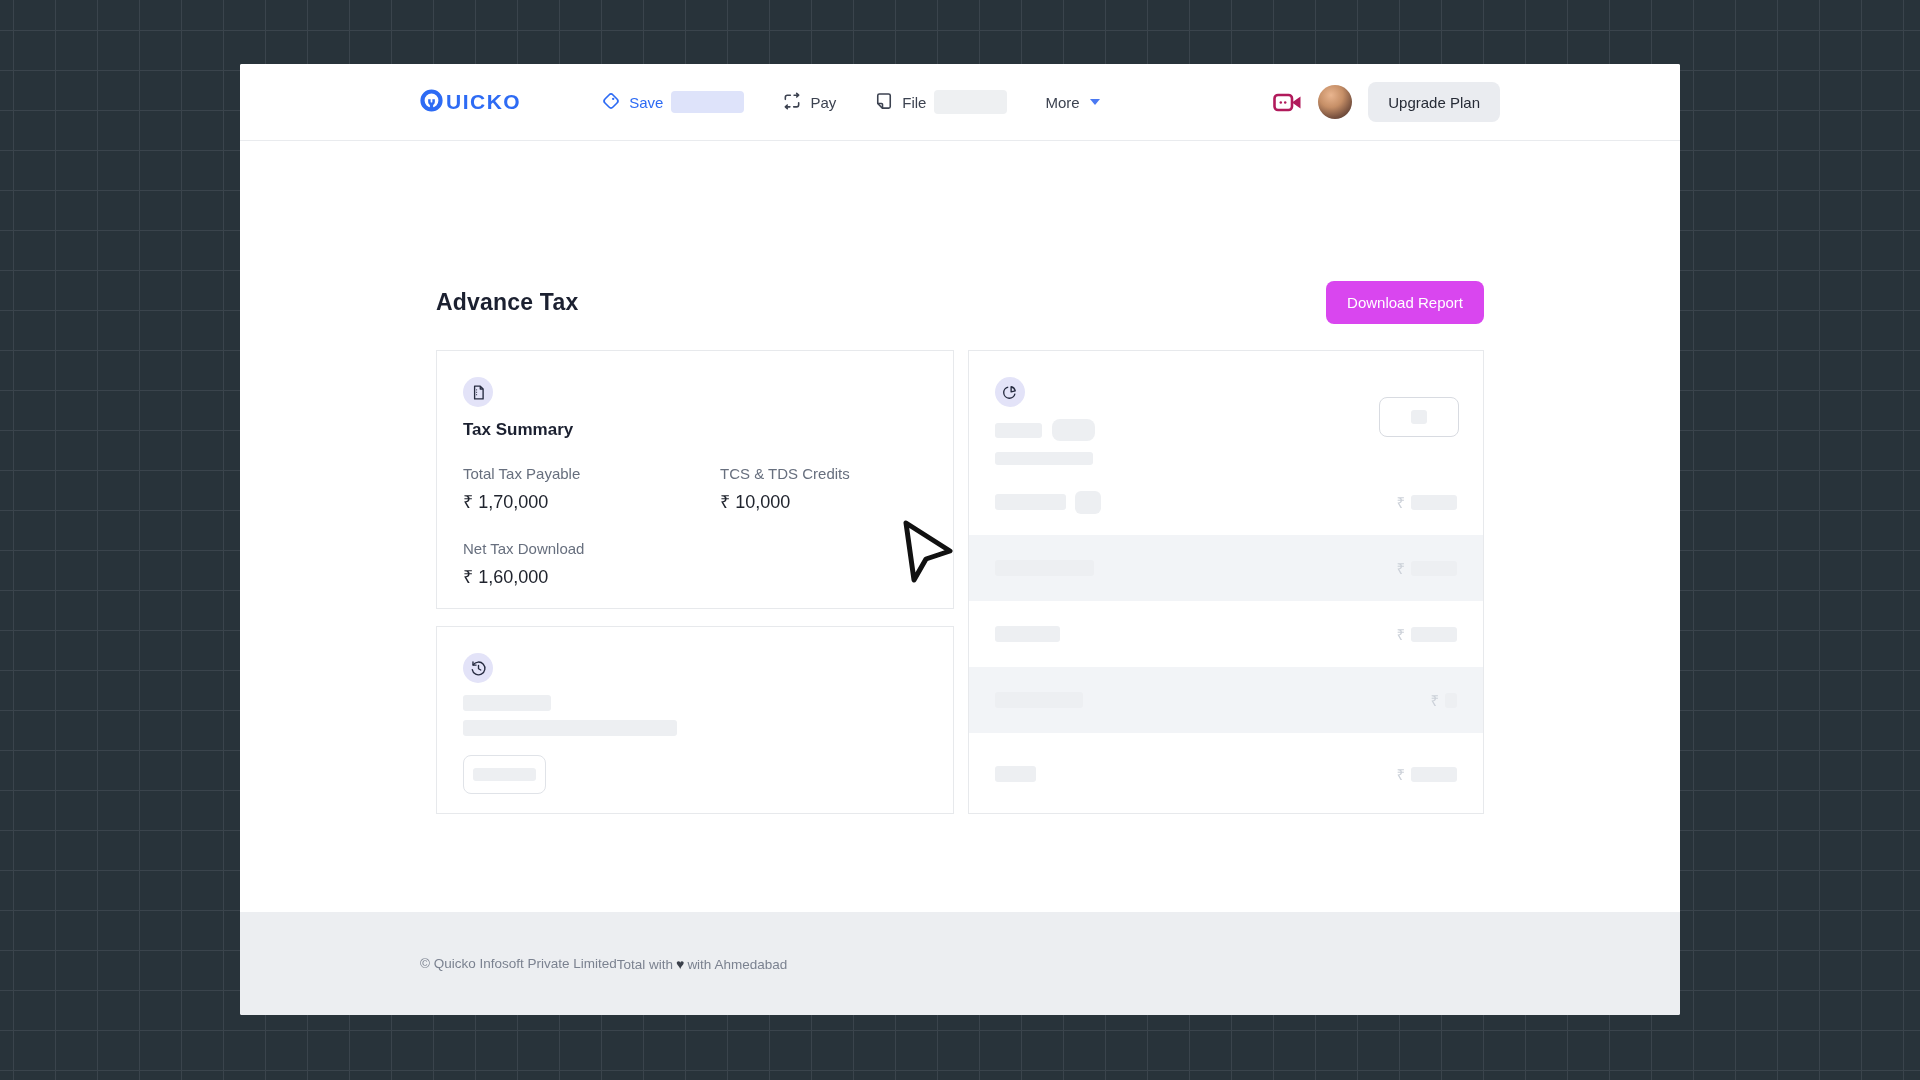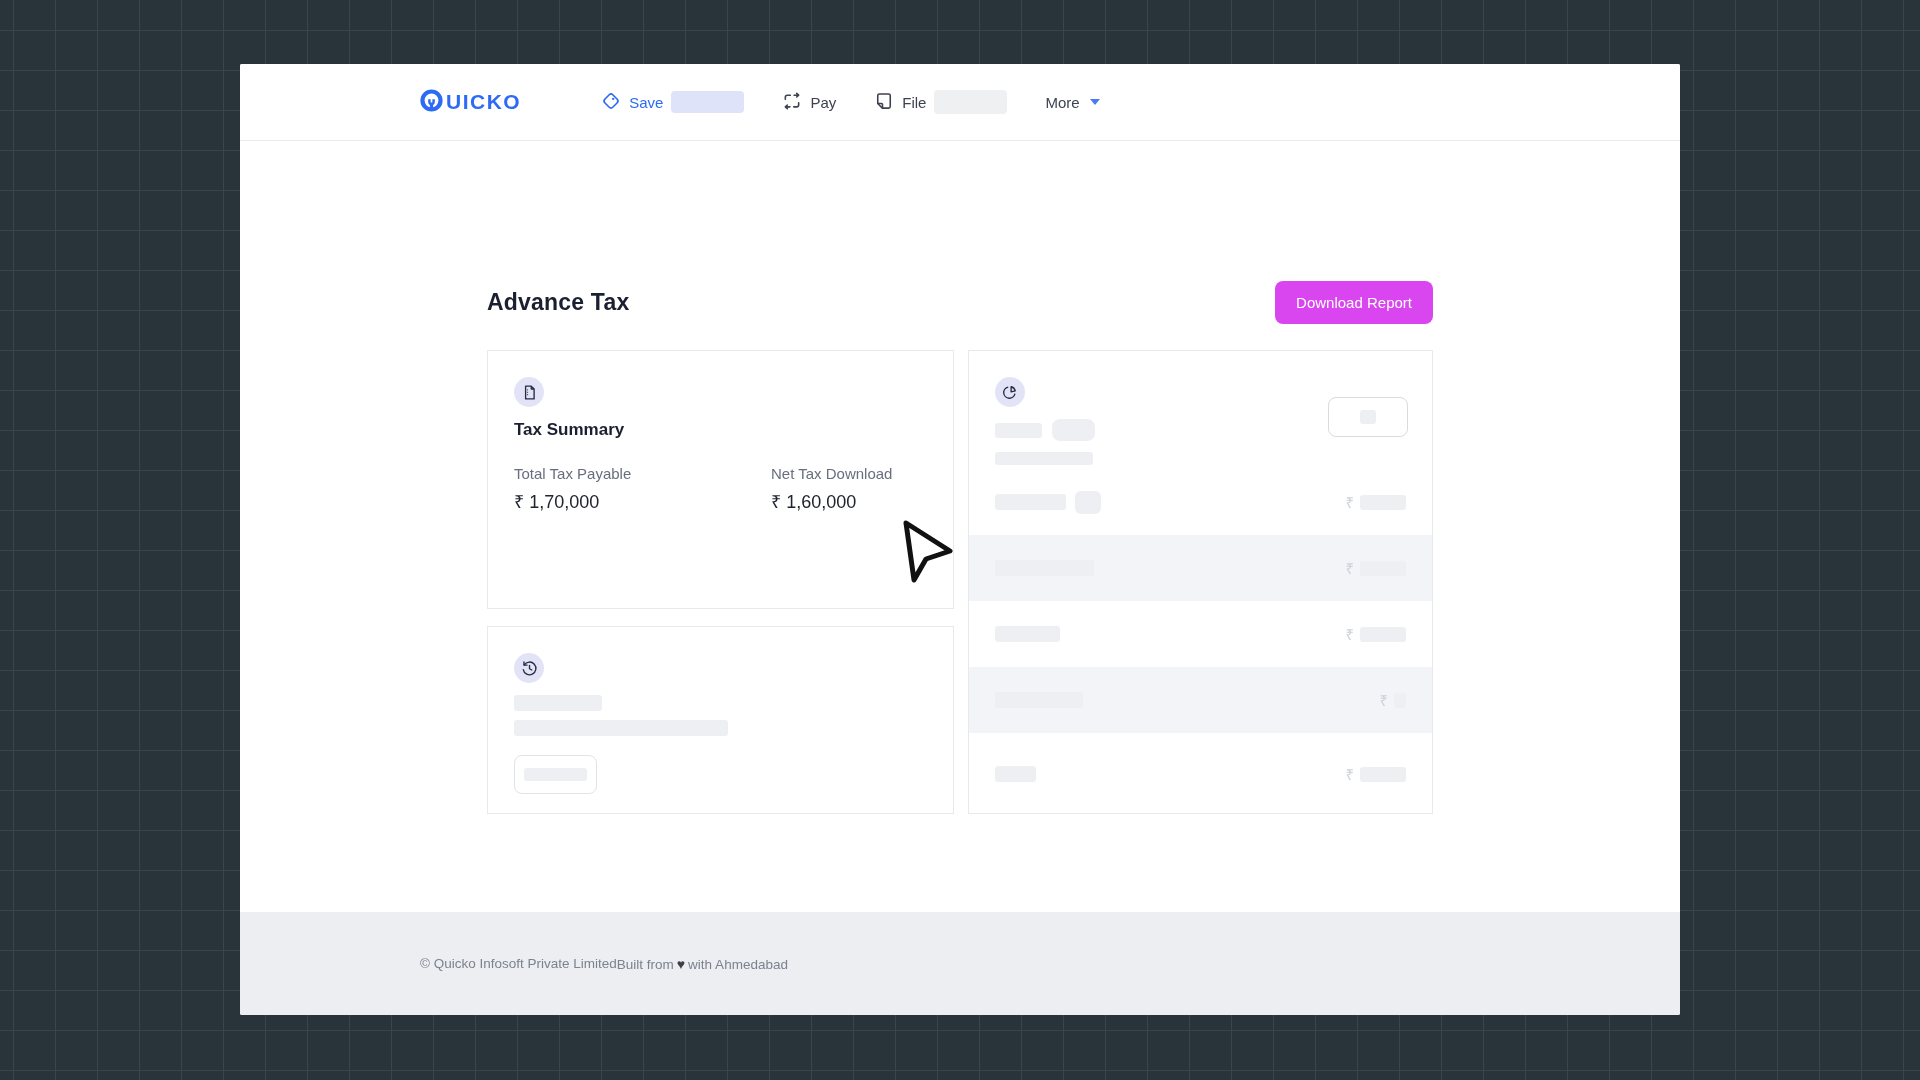--- a/index.html
+++ b/index.html
@@ -34,21 +34,21 @@
   .avatar {
     width:34px; height:34px; border-radius:50%;
     background:radial-gradient(circle at 38% 30%, #e9b58f 0%, #c68f67 38%, #7a5340 70%, #42302a 100%);
     cursor:pointer;
   }
   .upgrade-btn {
     background:#eaecf0; color:#262b36; font-size:15px; border:none; cursor:pointer;
     height:40px; padding:0 20px; border-radius:8px; font-family:inherit;
   }
   
-  .main { width:946px; margin:0 auto; flex:1; }
+  .main { width:1048px; margin:0 auto; flex:1; }
   .title-row { margin-top:99px; height:44px; display:flex; align-items:center; justify-content:space-between; }
   .page-title { font-size:23px; font-weight:bold; color:#1b2030; letter-spacing:.2px; }
   .download-btn {
     background:#d946ef; color:#ffffff; font-size:15px; border:none; cursor:pointer;
     height:43px; padding:0 21px; border-radius:8px; font-family:inherit;
   }
   .cards { margin-top:26px; display:flex; gap:14px; align-items:flex-start; }
   .col-left { width:534px; display:flex; flex-direction:column; gap:17px; }
   .card { background:#fff; border:1px solid #e7e9ec; border-radius:0; }
   .card-summary { height:259px; padding:26px; }
@@ -143,20 +143,32 @@
             <span>File</span>
             <span class="pill gray"></span>
           </div>
 
           <div class="nav-item">
             <span>More</span>
             <span class="caret-down"></span>
           </div>
         </div>
 
+        <div class="header-right">
+          <span style="cursor:pointer; display:flex;">
+            <svg width="29" height="23" viewBox="0 0 29 23" fill="none">
+              <rect x="1.5" y="4" width="17.5" height="15" rx="3.5" stroke="#b11a5b" stroke-width="2.6"></rect>
+              <path d="M19 11.5 L27.5 5.5 V17.5 L19 11.5 Z" fill="#b11a5b"></path>
+              <circle cx="7.8" cy="11.5" r="1.25" fill="#b11a5b"></circle>
+              <circle cx="12.2" cy="11.5" r="1.25" fill="#b11a5b"></circle>
+            </svg>
+          </span>
+          <span class="avatar"></span>
+          <button class="upgrade-btn">Upgrade Plan</button>
+        </div>
       </div>
     </div>
 
     <div class="main">
       <div class="title-row">
         <div class="page-title">Advance Tax</div>
         <button class="download-btn">Download Report</button>
       </div>
 
       <div class="cards">
@@ -172,20 +184,24 @@
                 <rect x="8.6" y="14.4" width="1.4" height="1.4" fill="#262b40" stroke="none"></rect>
               </svg>
             </div>
             <div class="card-title">Tax Summary</div>
             <div class="summary-grid">
               <div>
                 <div class="field-label">Total Tax Payable</div>
                 <div class="field-value">₹ 1,70,000</div>
               </div>
               <div>
+                <div class="field-label">TCS &amp; TDS Credits</div>
+                <div class="field-value">₹ 10,000</div>
+              </div>
+              <div>
                 <div class="field-label">Net Tax Download</div>
                 <div class="field-value">₹ 1,60,000</div>
               </div>
             </div>
           </div>
 
           <div class="card card-history">
             <div class="icon-circle">
               <svg width="17" height="17" viewBox="0 0 24 24" fill="none" stroke="#262b40" stroke-width="1.9" stroke-linecap="round" stroke-linejoin="round">
                 <path d="M4.5 7 A9 9 0 1 1 3.2 13.5"></path>
@@ -270,21 +286,21 @@
             </div>
           </div>
         </div>
       </div>
     </div>
 
     <div class="footer">
       <div class="container">
         <span class="footer-text">© Quicko Infosoft Private Limited</span>
         <span class="footer-text">
-          <span>Built from</span><span class="heart">♥</span><span>with Ahmedabad</span>
+          <span>Total with</span><span class="heart">♥</span><span>with Ahmedabad</span>
         </span>
       </div>
     </div>
 
   </div>
 
   <div class="cursor">
     <svg width="62" height="72" viewBox="0 0 62 72" fill="none">
       <path d="M7 8 L51 36 L27 44 L15 65 Z" fill="#ffffff" stroke="#111111" stroke-width="5" stroke-linejoin="round"></path>
     </svg>

